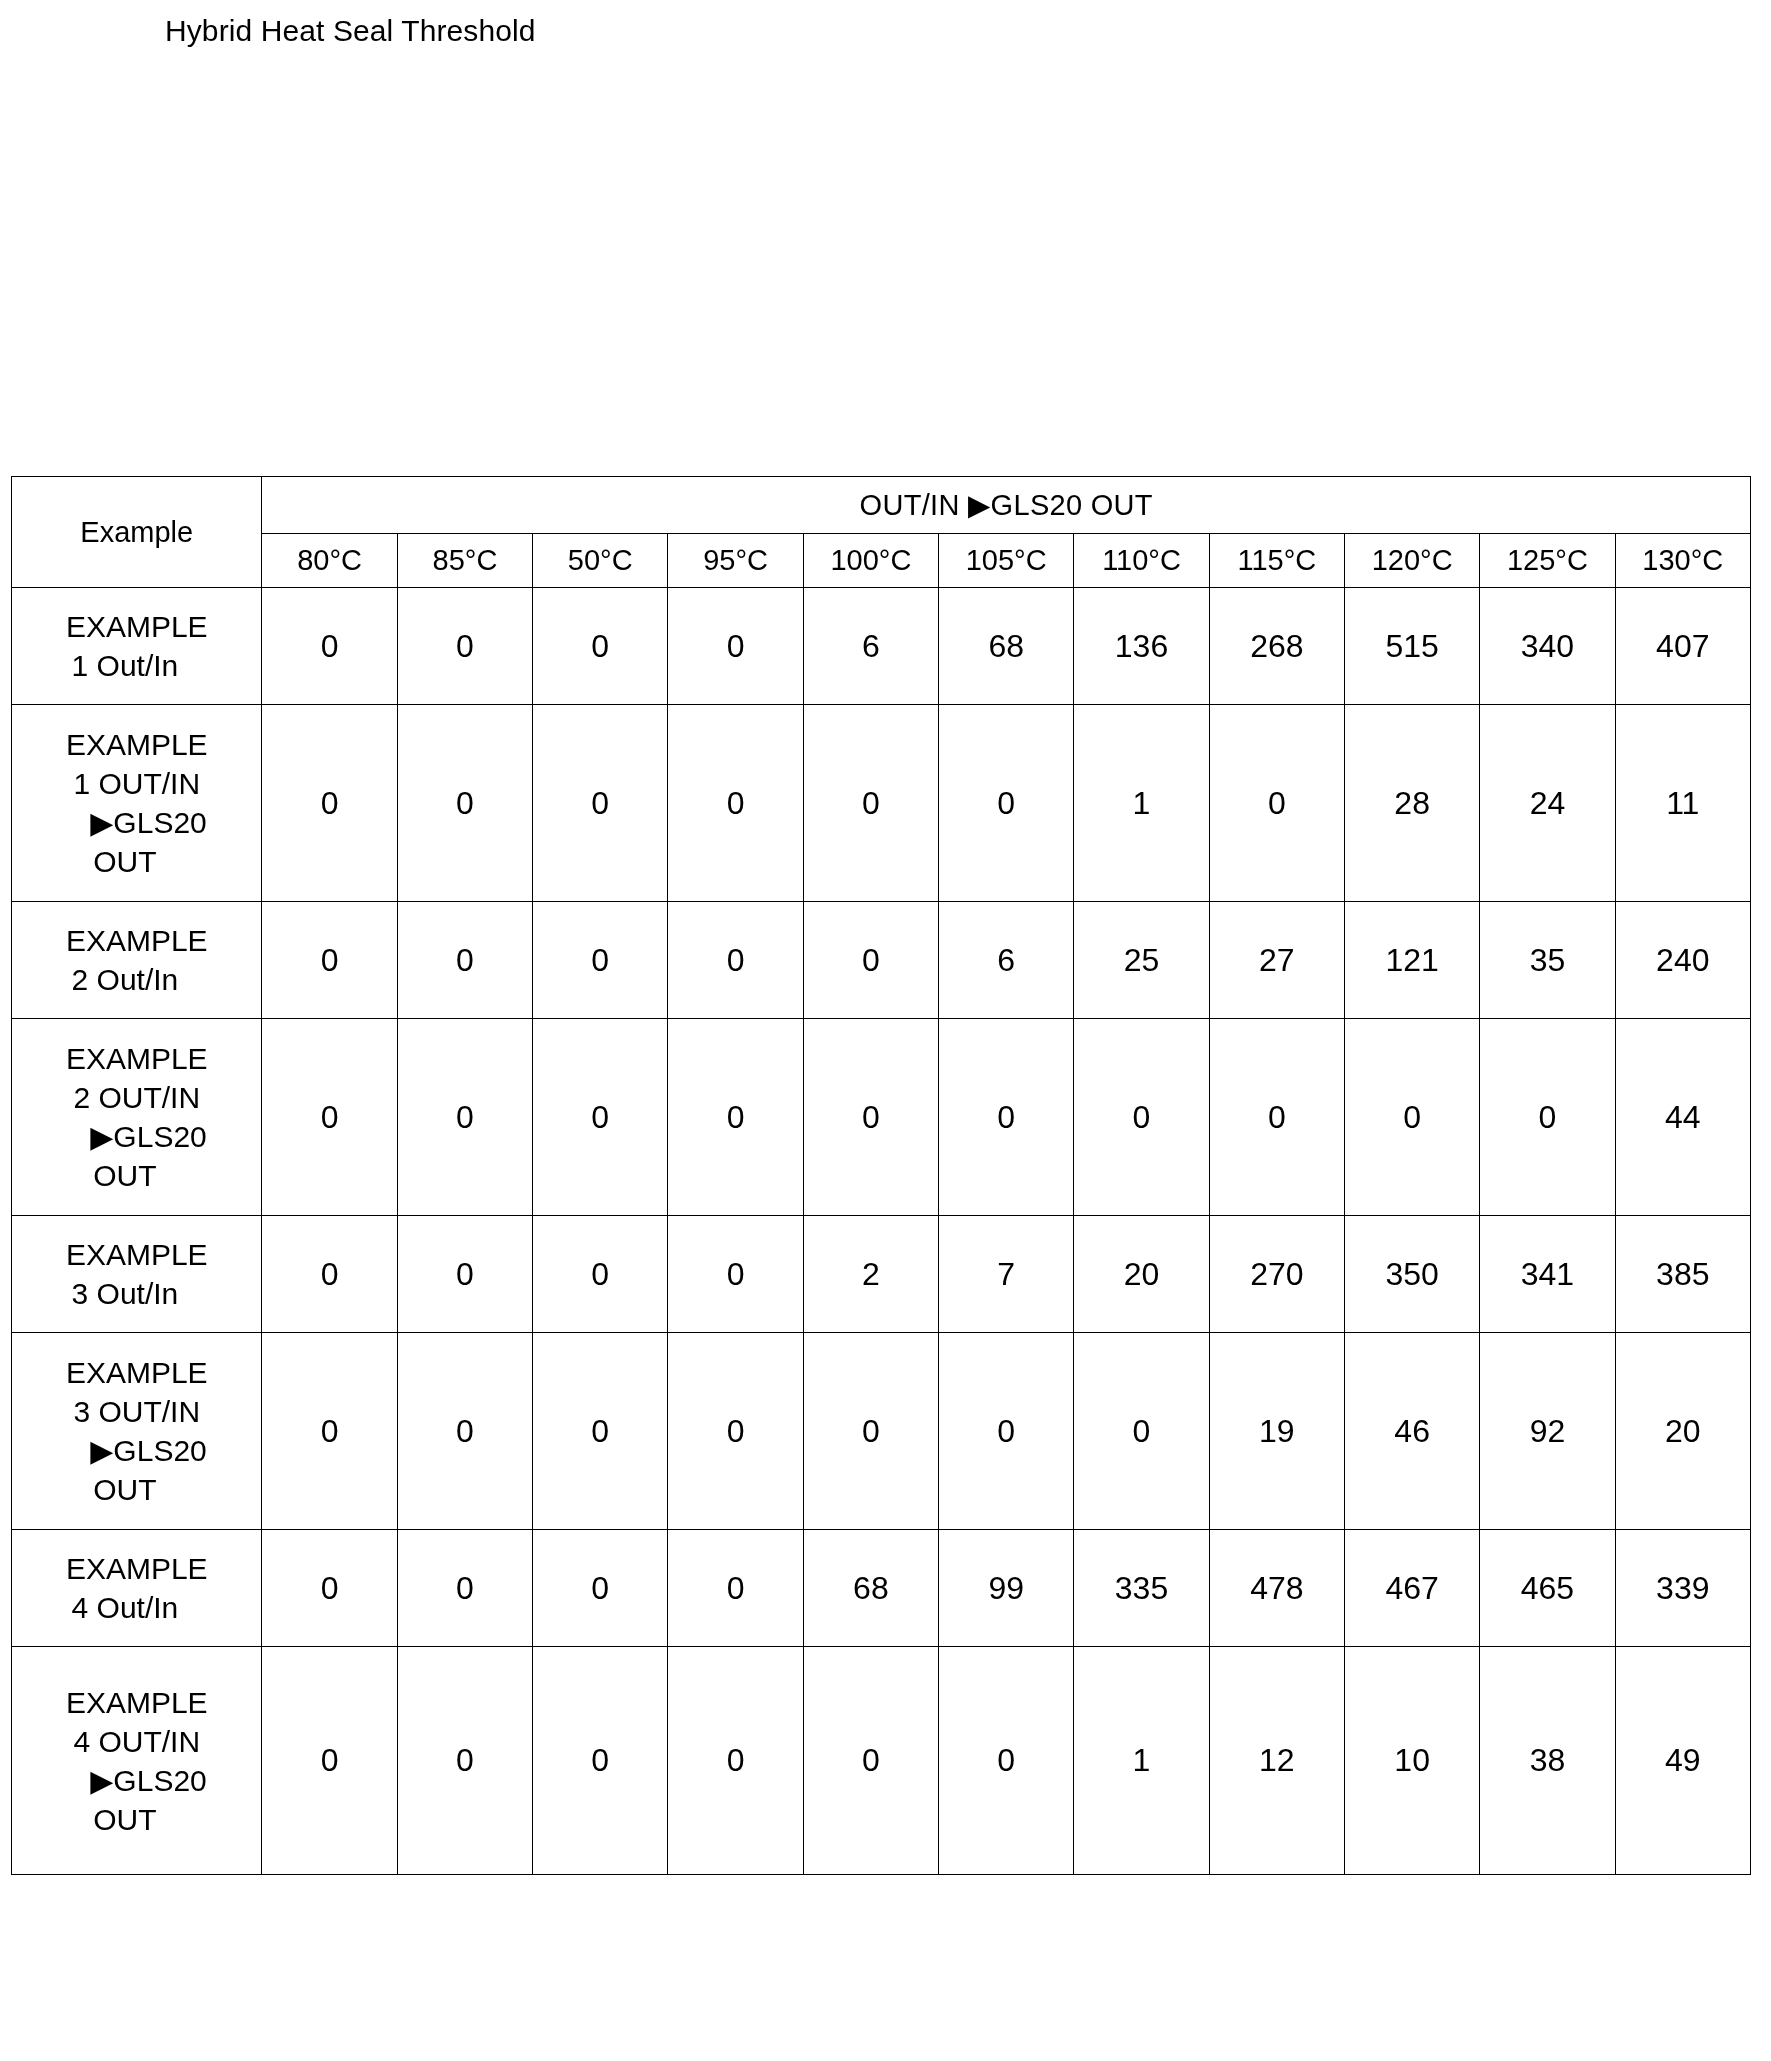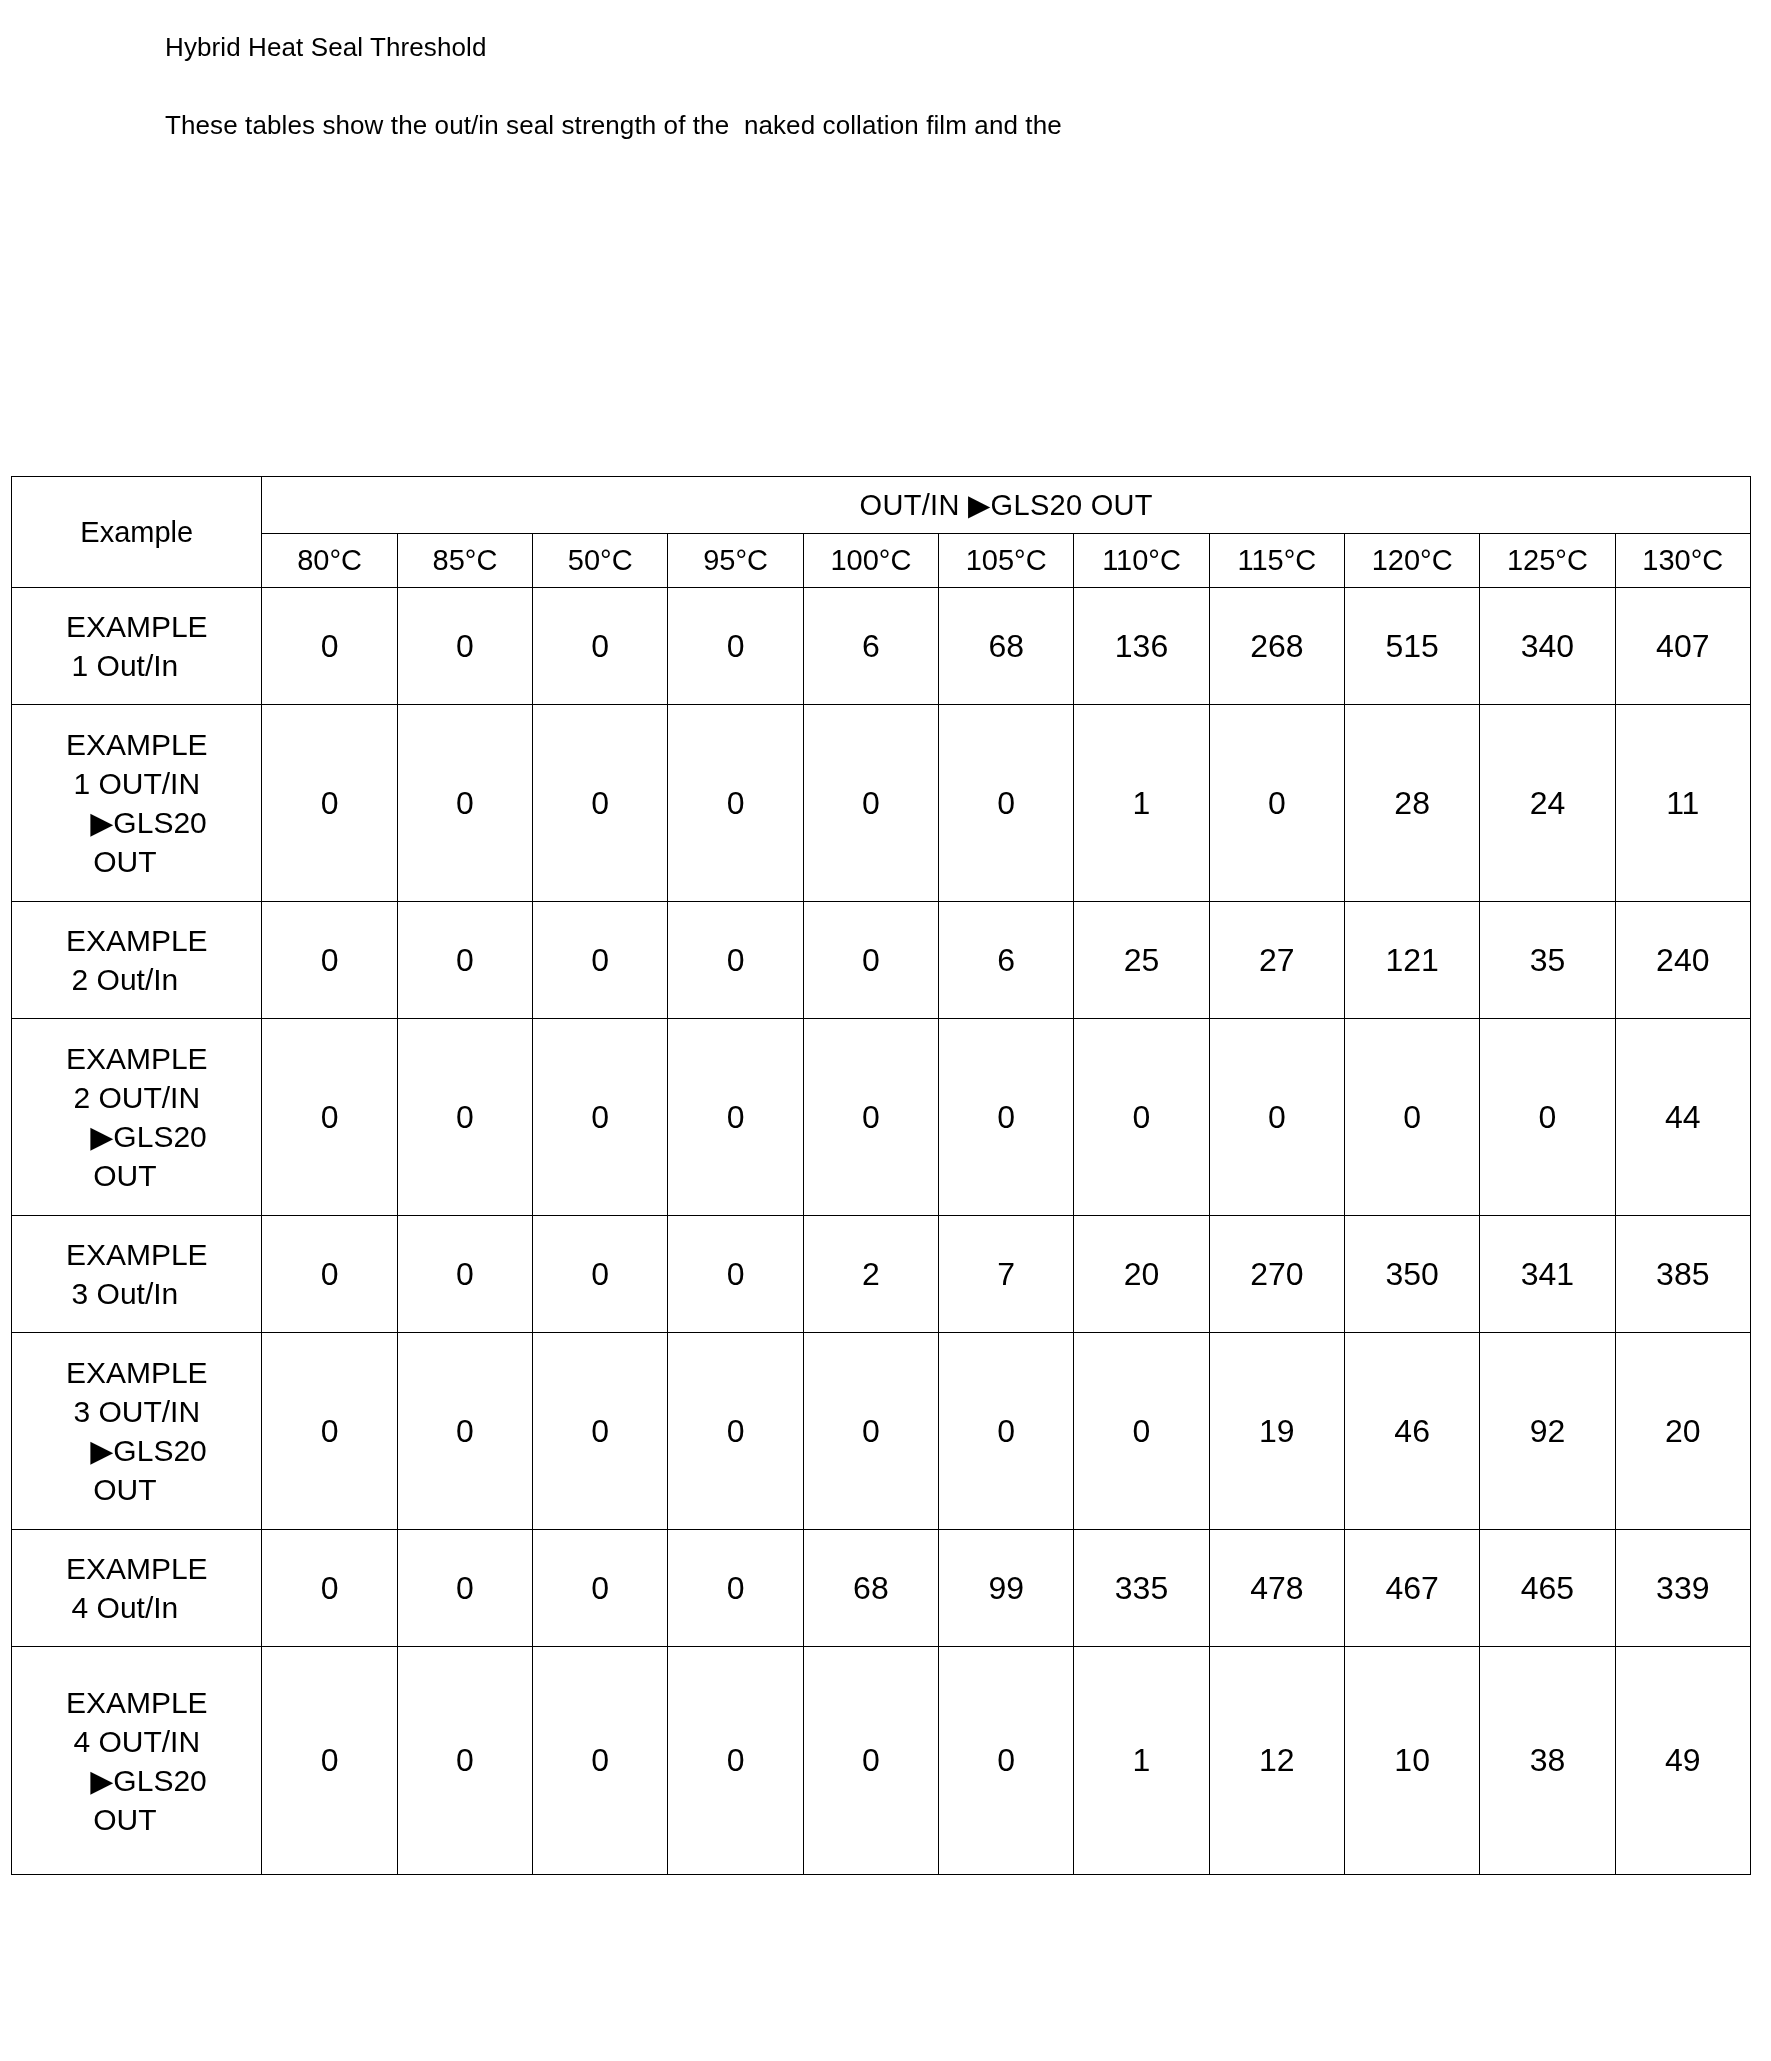--- a/index.html
+++ b/index.html
@@ -17,25 +17,24 @@
   }
 
   
   .intro {
     position: absolute;
     left: 165px;
     top: 0px;
     width: 1455px;
   }
   .intro-line {
-    font-size: 26px;
+    font-size: 30px;
     line-height: 62px;
     white-space: pre;
     letter-spacing: 0.1px;
-    margin-top: 16px;
   }
 
   
   .table-wrap {
     position: absolute;
     left: 11px;
     top: 476px;
     width: 1704px;
   }
   table.data {
@@ -102,21 +101,20 @@
   
   col.c-label { width: 224px; }
   col.c-narrow { width: 121px; }
   col.c-wide { width: 121px; }
 </style>
 </head>
 <body>
 
 <div class="intro">
   <div class="intro-line">Hybrid Heat Seal Threshold</div>
-  <div class="intro-line">These tables show the out/in seal strength of the  naked collation film and the</div>
 </div>
 
 <div class="table-wrap">
   <table class="data">
     <colgroup>
       <col class="c-label">
       <col class="c-narrow">
         <col class="c-narrow">
         <col class="c-narrow">
         <col class="c-narrow">

